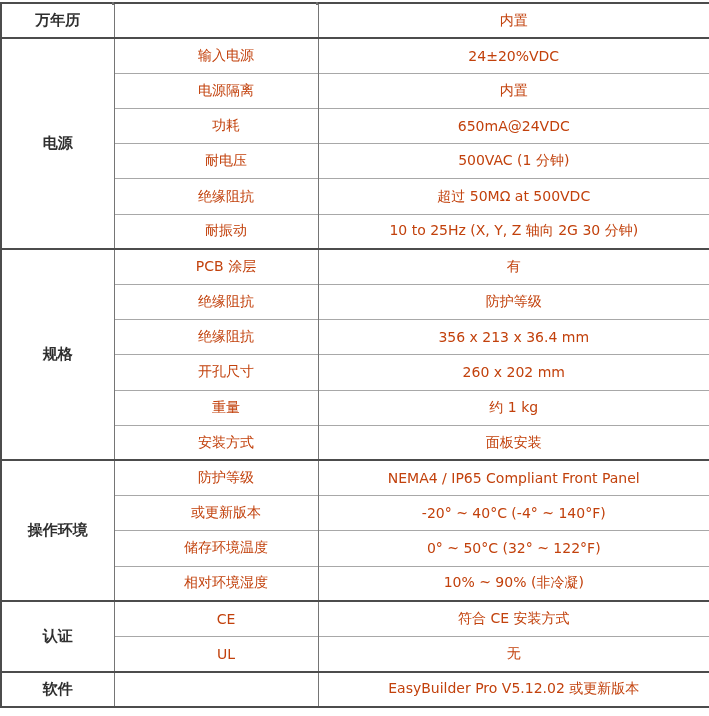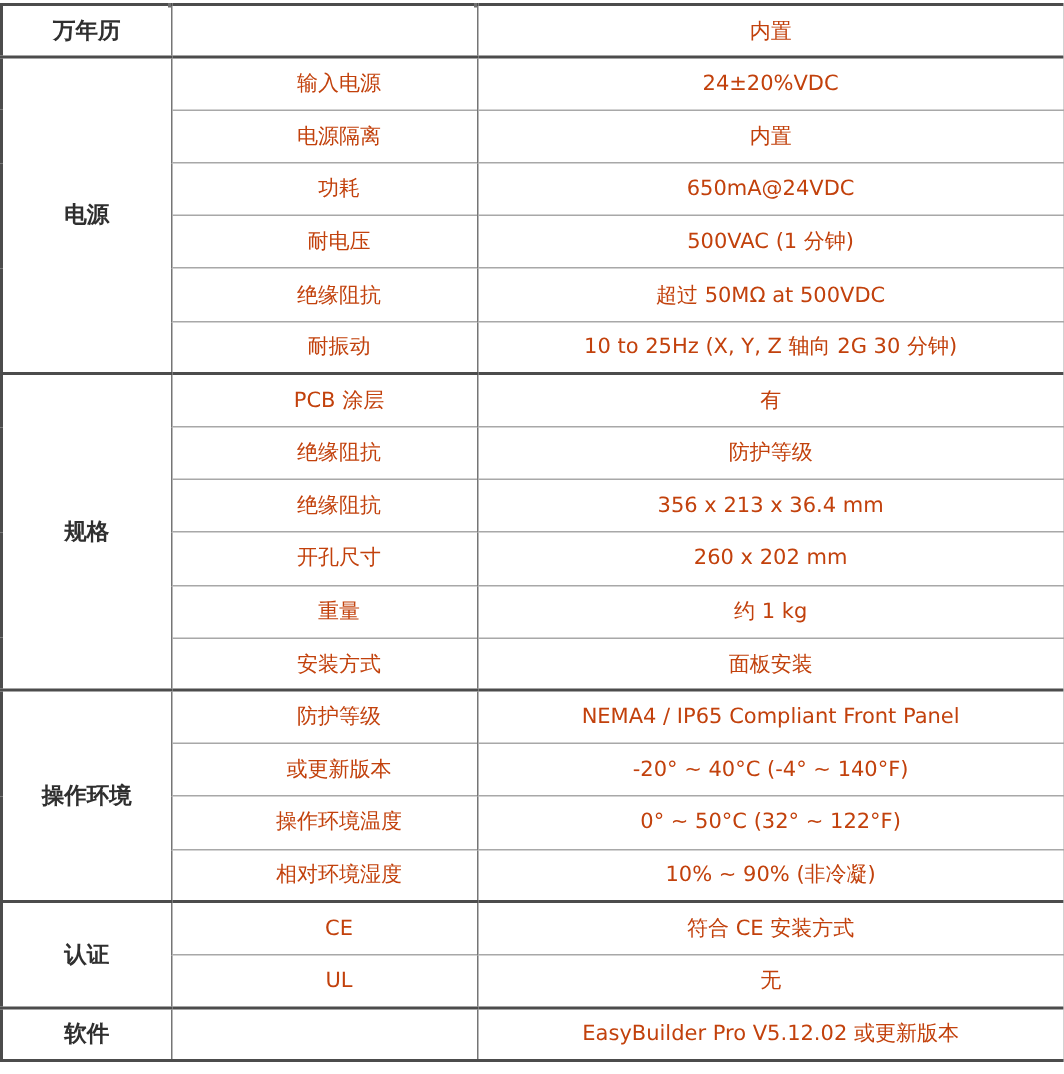--- a/index.html
+++ b/index.html
@@ -146,21 +146,21 @@
       <tr class="sec">
         <td class="cat" rowspan="4">操作环境</td>
         <td class="item">防护等级</td>
         <td class="value">NEMA4 / IP65 Compliant Front Panel</td>
       </tr>
       <tr>
         <td class="item">或更新版本</td>
         <td class="value">-20° ~ 40°C (-4° ~ 140°F)</td>
       </tr>
       <tr>
-        <td class="item">操作环境温度</td>
+        <td class="item">储存环境温度</td>
         <td class="value">0° ~ 50°C (32° ~ 122°F)</td>
       </tr>
       <tr>
         <td class="item">相对环境湿度</td>
         <td class="value">10% ~ 90% (非冷凝)</td>
       </tr>
 
       <tr class="sec">
         <td class="cat" rowspan="2">认证</td>
         <td class="item">CE</td>

